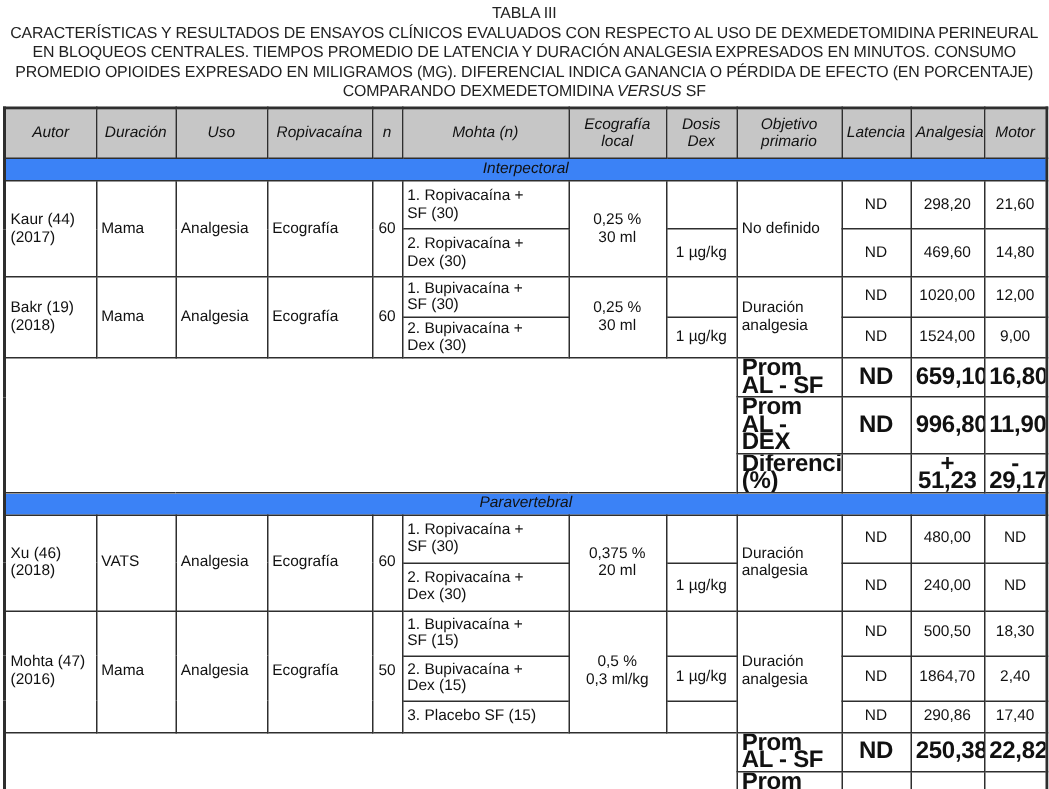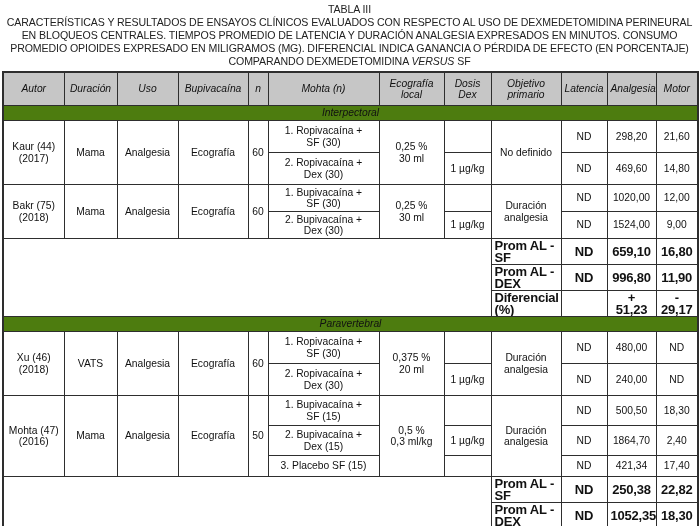--- a/index.html
+++ b/index.html
@@ -26,28 +26,28 @@
     padding:1px 3px;
     white-space:pre-line;
     overflow:hidden;
     color:#111;
   }
   thead th{
     background:#c6c6c6;font-style:italic;font-weight:normal;
     text-align:center;vertical-align:middle;height:30px;
   }
   tr.band td{
-    background:#4d7c0f;font-style:italic;text-align:center;
+    background:#3b82f6;font-style:italic;text-align:center;
     height:14px;padding:0 3px;vertical-align:middle;
   }
-  td.al{text-align:center;vertical-align:middle;}
+  td.al{text-align:left;vertical-align:middle;}
   td.ac{text-align:center;vertical-align:middle;}
   tr.r32{height:32px;} tr.r27{height:27px;} tr.r30{height:30px;} tr.r21{height:21px;}
   tr.sum{height:19px;} tr.dif{height:15px;}
-  tr.sum td, tr.dif td{font-weight:bold;font-size:13px;letter-spacing:-0.2px;}
+  tr.sum td, tr.dif td{font-weight:bold;font-size:16px;letter-spacing:-0.2px;}
   td.sl{text-align:left;vertical-align:middle;padding-left:3px;}
   td.sv{text-align:center;vertical-align:middle;}
   td.blank{border:none;background:#fff;}
 </style>
 </head>
 <body>
 
 <div class="page">
 
   <div class="title-block">
@@ -68,21 +68,21 @@
       <col style="width:70px">
         <col style="width:46px">
         <col style="width:49px">
         <col style="width:42px">
     </colgroup>
     <thead>
       <tr>
         <th>Autor</th>
         <th>Duración</th>
         <th>Uso</th>
-        <th>Bupivacaína</th>
+        <th>Ropivacaína</th>
         <th>n</th>
         <th>Mohta (n)</th>
         <th>Ecografía
 local</th>
         <th>Dosis
 Dex</th>
         <th>Objetivo
 primario</th>
         <th>Latencia</th>
         <th>Analgesia</th>
@@ -115,21 +115,21 @@
       <tr class="r32">
         <td class="al">2. Ropivacaína +
 Dex (30)</td>
         <td class="ac">1 µg/kg</td>
         <td class="ac">ND</td>
         <td class="ac">469,60</td>
         <td class="ac">14,80</td>
       </tr>
 
       <tr class="r27">
-        <td class="al" rowspan="2">Bakr (75)
+        <td class="al" rowspan="2">Bakr (19)
 (2018)</td>
         <td class="al" rowspan="2">Mama</td>
         <td class="al" rowspan="2">Analgesia</td>
         <td class="al" rowspan="2">Ecografía</td>
         <td class="ac" rowspan="2">60</td>
         <td class="al">1. Bupivacaína +
 SF (30)</td>
         <td class="ac" rowspan="2">0,25 %
 30 ml</td>
         <td class="ac"></td>
@@ -222,21 +222,21 @@
 Dex (15)</td>
         <td class="ac">1 µg/kg</td>
         <td class="ac">ND</td>
         <td class="ac">1864,70</td>
         <td class="ac">2,40</td>
       </tr>
       <tr class="r21">
         <td class="al">3. Placebo SF (15)</td>
         <td class="ac"></td>
         <td class="ac">ND</td>
-        <td class="ac">421,34</td>
+        <td class="ac">290,86</td>
         <td class="ac">17,40</td>
       </tr>
 
       <tr class="sum">
         <td class="blank" colspan="8" rowspan="3"></td>
         <td class="sl">Prom AL - SF</td>
         <td class="sv">ND</td>
         <td class="sv">250,38</td>
         <td class="sv">22,82</td>
       </tr>

